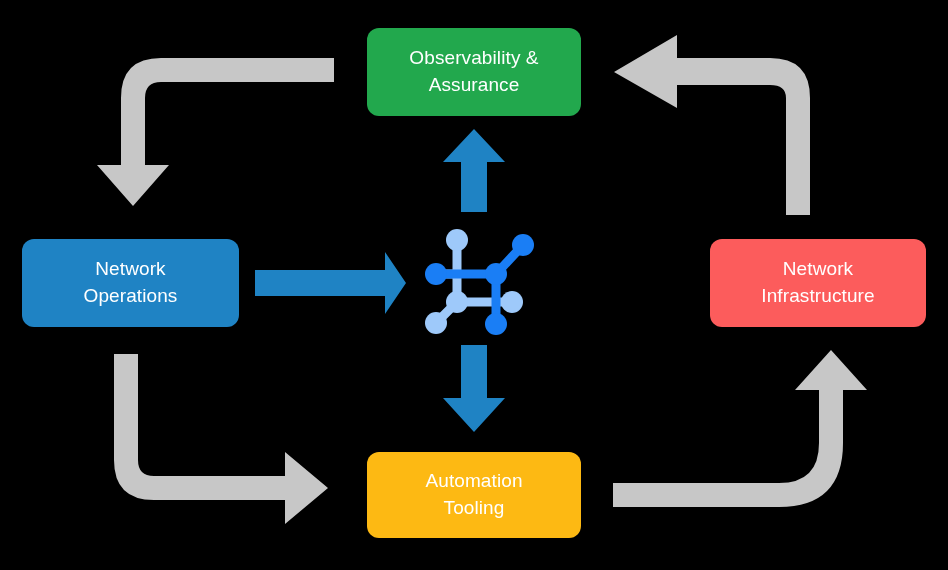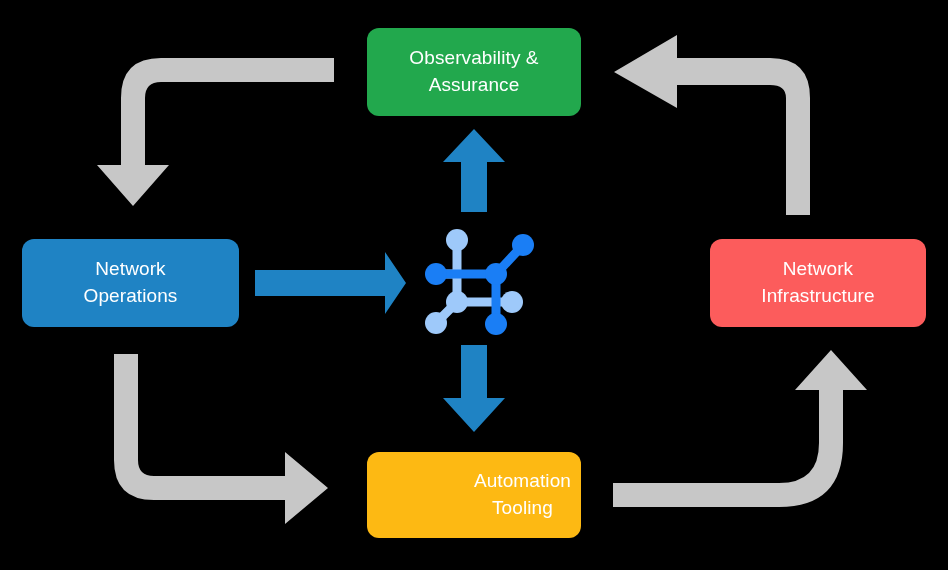--- a/index.html
+++ b/index.html
@@ -185,18 +185,18 @@
   <div class="node-box" id="box-network-operations" style="background: rgb(31, 131, 196); color: rgb(255, 255, 255);">
     <span>Network
 Operations</span>
   </div>
 
   <div class="node-box" id="box-network-infrastructure" style="background: rgb(252, 92, 92); color: rgb(255, 255, 255);">
     <span>Network
 Infrastructure</span>
   </div>
 
-  <div class="node-box" id="box-automation-tooling" style="background: rgb(253, 185, 19); color: rgb(255, 255, 255); justify-content: flex-end;">
+  <div class="node-box" id="box-automation-tooling" style="background: rgb(253, 185, 19); color: rgb(255, 255, 255);">
     <span>Automation
 Tooling</span>
   </div>
 
 </div>
 
 </body></html>

